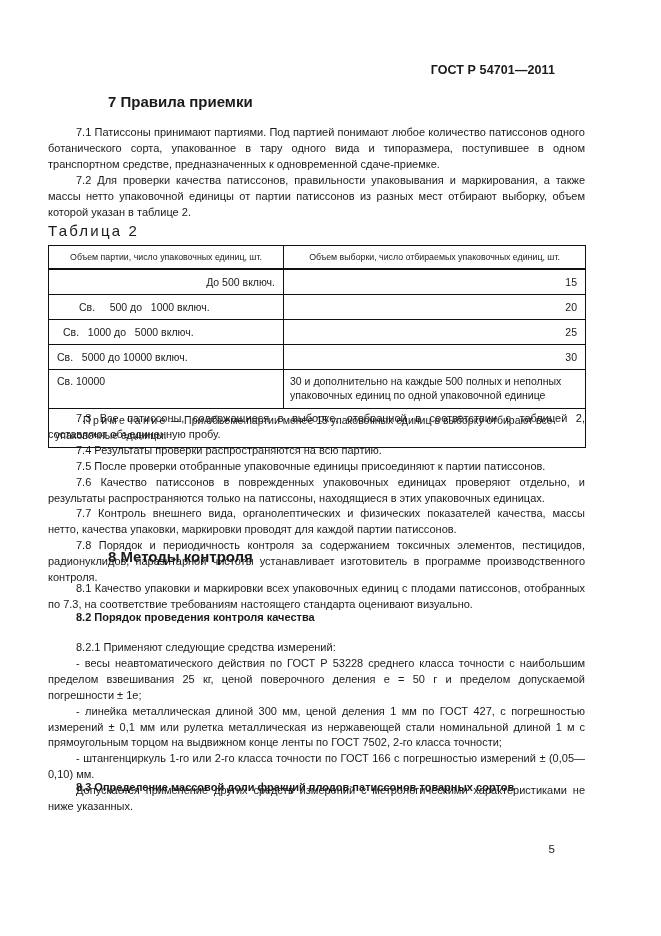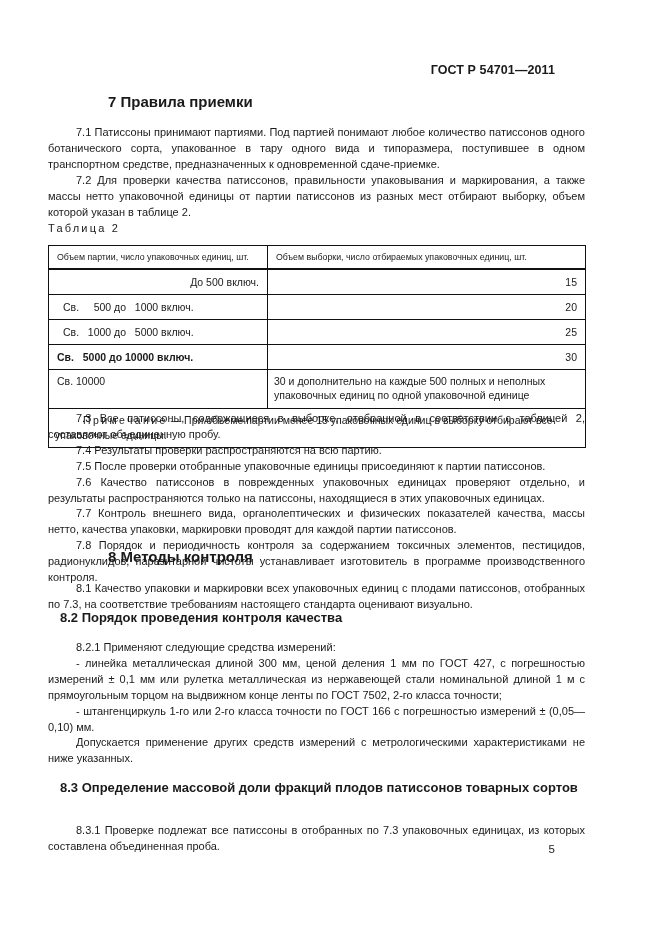--- a/index.html
+++ b/index.html
@@ -1,27 +1,27 @@
 <!DOCTYPE html>
 <html><head>
 <meta charset="utf-8">
 <style>
   html, body { margin: 0; padding: 0; background: #ffffff; }
   body { width: 661px; height: 936px; position: relative; overflow: hidden;
          font-family: "Liberation Sans", sans-serif; color: #1a1a1a; }
   .page { position: absolute; left: 0; top: 0; width: 631px; height: 936px; }
   .doc-code { position: absolute; right: 76px; top: 63px; font-weight: bold; font-size: 12.5px; letter-spacing: 0.1px; }
   .h1 { position: absolute; left: 72px; font-weight: bold; font-size: 15px; margin-left: 36px; }
-  .h2 { position: absolute; left: 60px; font-weight: bold; font-size: 13px; line-height: 15px; }
+  .h2 { position: absolute; left: 76px; font-weight: bold; font-size: 11px; line-height: 15px; }
   .para { position: absolute; left: 48px; width: 537px; font-size: 11px; line-height: 15.9px; text-align: justify; margin-top: 8px; }
   .para p { margin: 0; text-indent: 28px; }
-  .caption { position: absolute; left: 48px; top: 222px; font-size: 11px; letter-spacing: 2.2px; }
+  .caption { position: absolute; left: 48px; top: 222px; font-size: 15px; letter-spacing: 2.2px; }
   table.t2 { position: absolute; left: 48px; top: 245px; width: 538px; border-collapse: collapse; font-size: 10.5px; }
   table.t2 td, table.t2 th { border: 1px solid #111; padding: 0 8px; }
-  table.t2 th { font-weight: normal; font-size: 8.8px; height: 22px; text-align: left; border-bottom: 2px solid #111; margin-top: 40px; }
+  table.t2 th { font-weight: normal; font-size: 8.8px; height: 22px; text-align: center; border-bottom: 2px solid #111; margin-top: 40px; }
   table.t2 td { height: 24px; }
   table.t2 td.c1 { width: 196px; }
   table.t2 td.center { text-align: right; }
   table.t2 td.top { vertical-align: top; padding-top: 4px; line-height: 14px; }
   table.t2 td.note { padding: 4px 6px; line-height: 15px; }
   .spaced { letter-spacing: 2.4px; }
   .pagenum { position: absolute; right: 76px; top: 843px; font-size: 11.5px; }
 </style>
 </head>
 <body>
@@ -43,29 +43,29 @@
     <tbody>
         <tr>
       <th>Объем партии,  число упаковочных единиц, шт.</th>
       <th>Объем выборки, число отбираемых упаковочных единиц, шт.</th>
     </tr>
     <tr>
       <td class="c1 center">До   500 включ.</td>
       <td class="center">15</td>
     </tr>
     <tr>
-      <td class="c1" style="white-space:pre;padding-left:14px;border-radius:7px;">Св.     500 до   1000 включ.</td>
+      <td class="c1" style="white-space:pre;padding-left:30px;border-radius:7px;">Св.     500 до   1000 включ.</td>
       <td class="center">20</td>
     </tr>
     <tr>
       <td class="c1" style="white-space:pre;padding-left:14px;">Св.   1000 до   5000 включ.</td>
       <td class="center">25</td>
     </tr>
     <tr>
-      <td class="c1" style="white-space:pre;font-weight:bold;">Св.   5000 до 10000 включ.</td>
+      <td class="c1" style="white-space:pre;">Св.   5000 до 10000 включ.</td>
       <td class="center">30</td>
     </tr>
     <tr>
       <td class="c1 top" style="height:34px;margin-top:29px;">Св. 10000</td>
       <td class="top" style="padding-left:6px;">30 и дополнительно на каждые 500 полных и неполных упаковочных единиц по одной упаковочной единице</td>
     </tr>
     <tr>
       <td colspan="2" class="note"><span style="display:inline-block;width:28px;"></span><span class="spaced">Примечание</span><span> — При объеме партии менее 15  упаковочных единиц в выборку отбирают все упаковочные единицы.</span></td>
     </tr>
   </tbody>
@@ -83,27 +83,25 @@
   <div class="h1" style="top:548px;">8  Методы контроля</div>
 
   <div class="para" style="top:573px;">
     <p>8.1  Качество упаковки и маркировки всех упаковочных единиц с плодами патиссонов, отобранных по 7.3, на соответствие требованиям настоящего стандарта оценивают визуально.</p>
   </div>
 
   <div class="h2" style="top:610px;">8.2  Порядок проведения контроля качества</div>
 
   <div class="para" style="top:632px;">
     <p>8.2.1  Применяют следующие средства измерений:</p>
+    <p>- весы неавтоматического действия по ГОСТ Р 53228  среднего класса точности с наибольшим пределом взвешивания 25  кг, ценой поверочного деления e = 50 г и пределом допускаемой погрешности ± 1e;</p>
     <p>- линейка металлическая длиной 300 мм, ценой деления 1  мм по ГОСТ 427, с погрешностью измерений ± 0,1  мм или рулетка металлическая из нержавеющей стали номинальной длиной 1 м с прямоугольным торцом на выдвижном конце ленты по ГОСТ 7502, 2-го класса точности;</p>
     <p>- штангенциркуль 1-го или 2-го класса точности по ГОСТ 166 с погрешностью измерений ± (0,05—0,10) мм.</p>
     <p>Допускается применение других средств измерений с метрологическими характеристиками не ниже указанных.</p>
   </div>
 
   <div class="h2" style="top:780px;">
     <div>8.3  Определение массовой доли фракций плодов патиссонов товарных сортов</div>
   </div>
 
-  <div class="para" style="top:815px;">
-    <p>8.3.1  Проверке подлежат все патиссоны в отобранных по 7.3  упаковочных единицах, из которых составлена объединенная проба.</p>
-  </div>
 
   <div class="pagenum">5</div>
 </div>
 
 </body></html>

